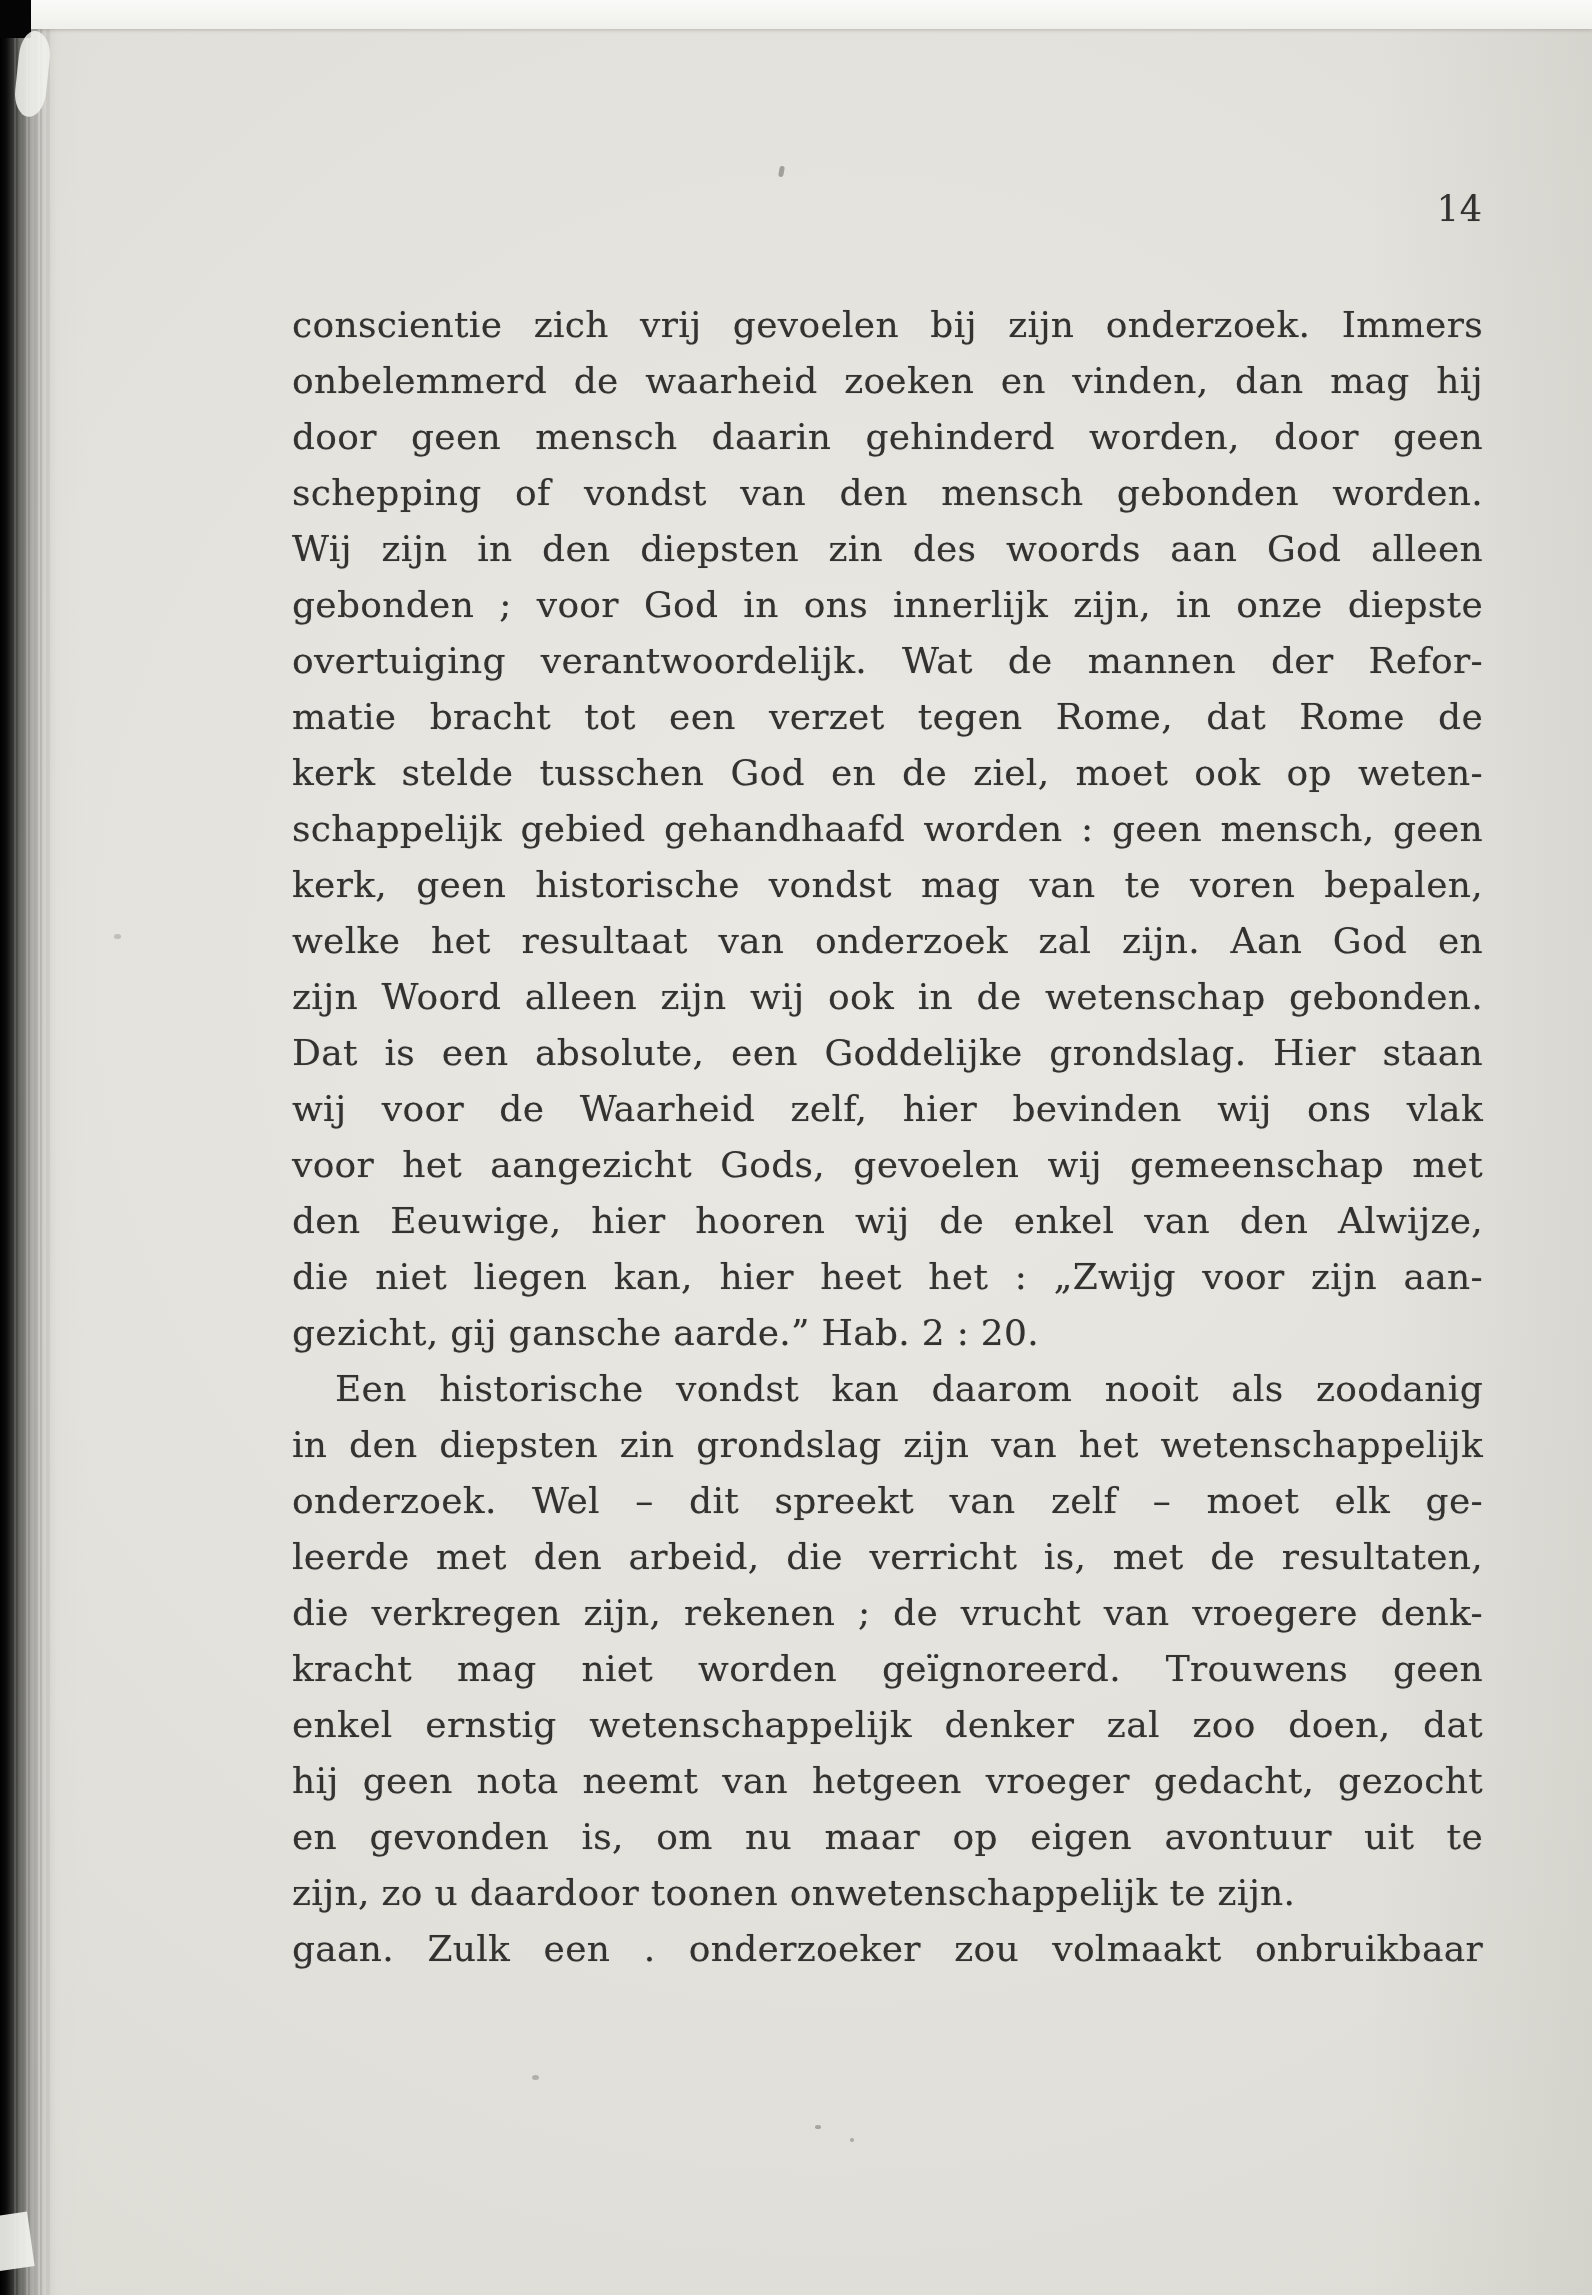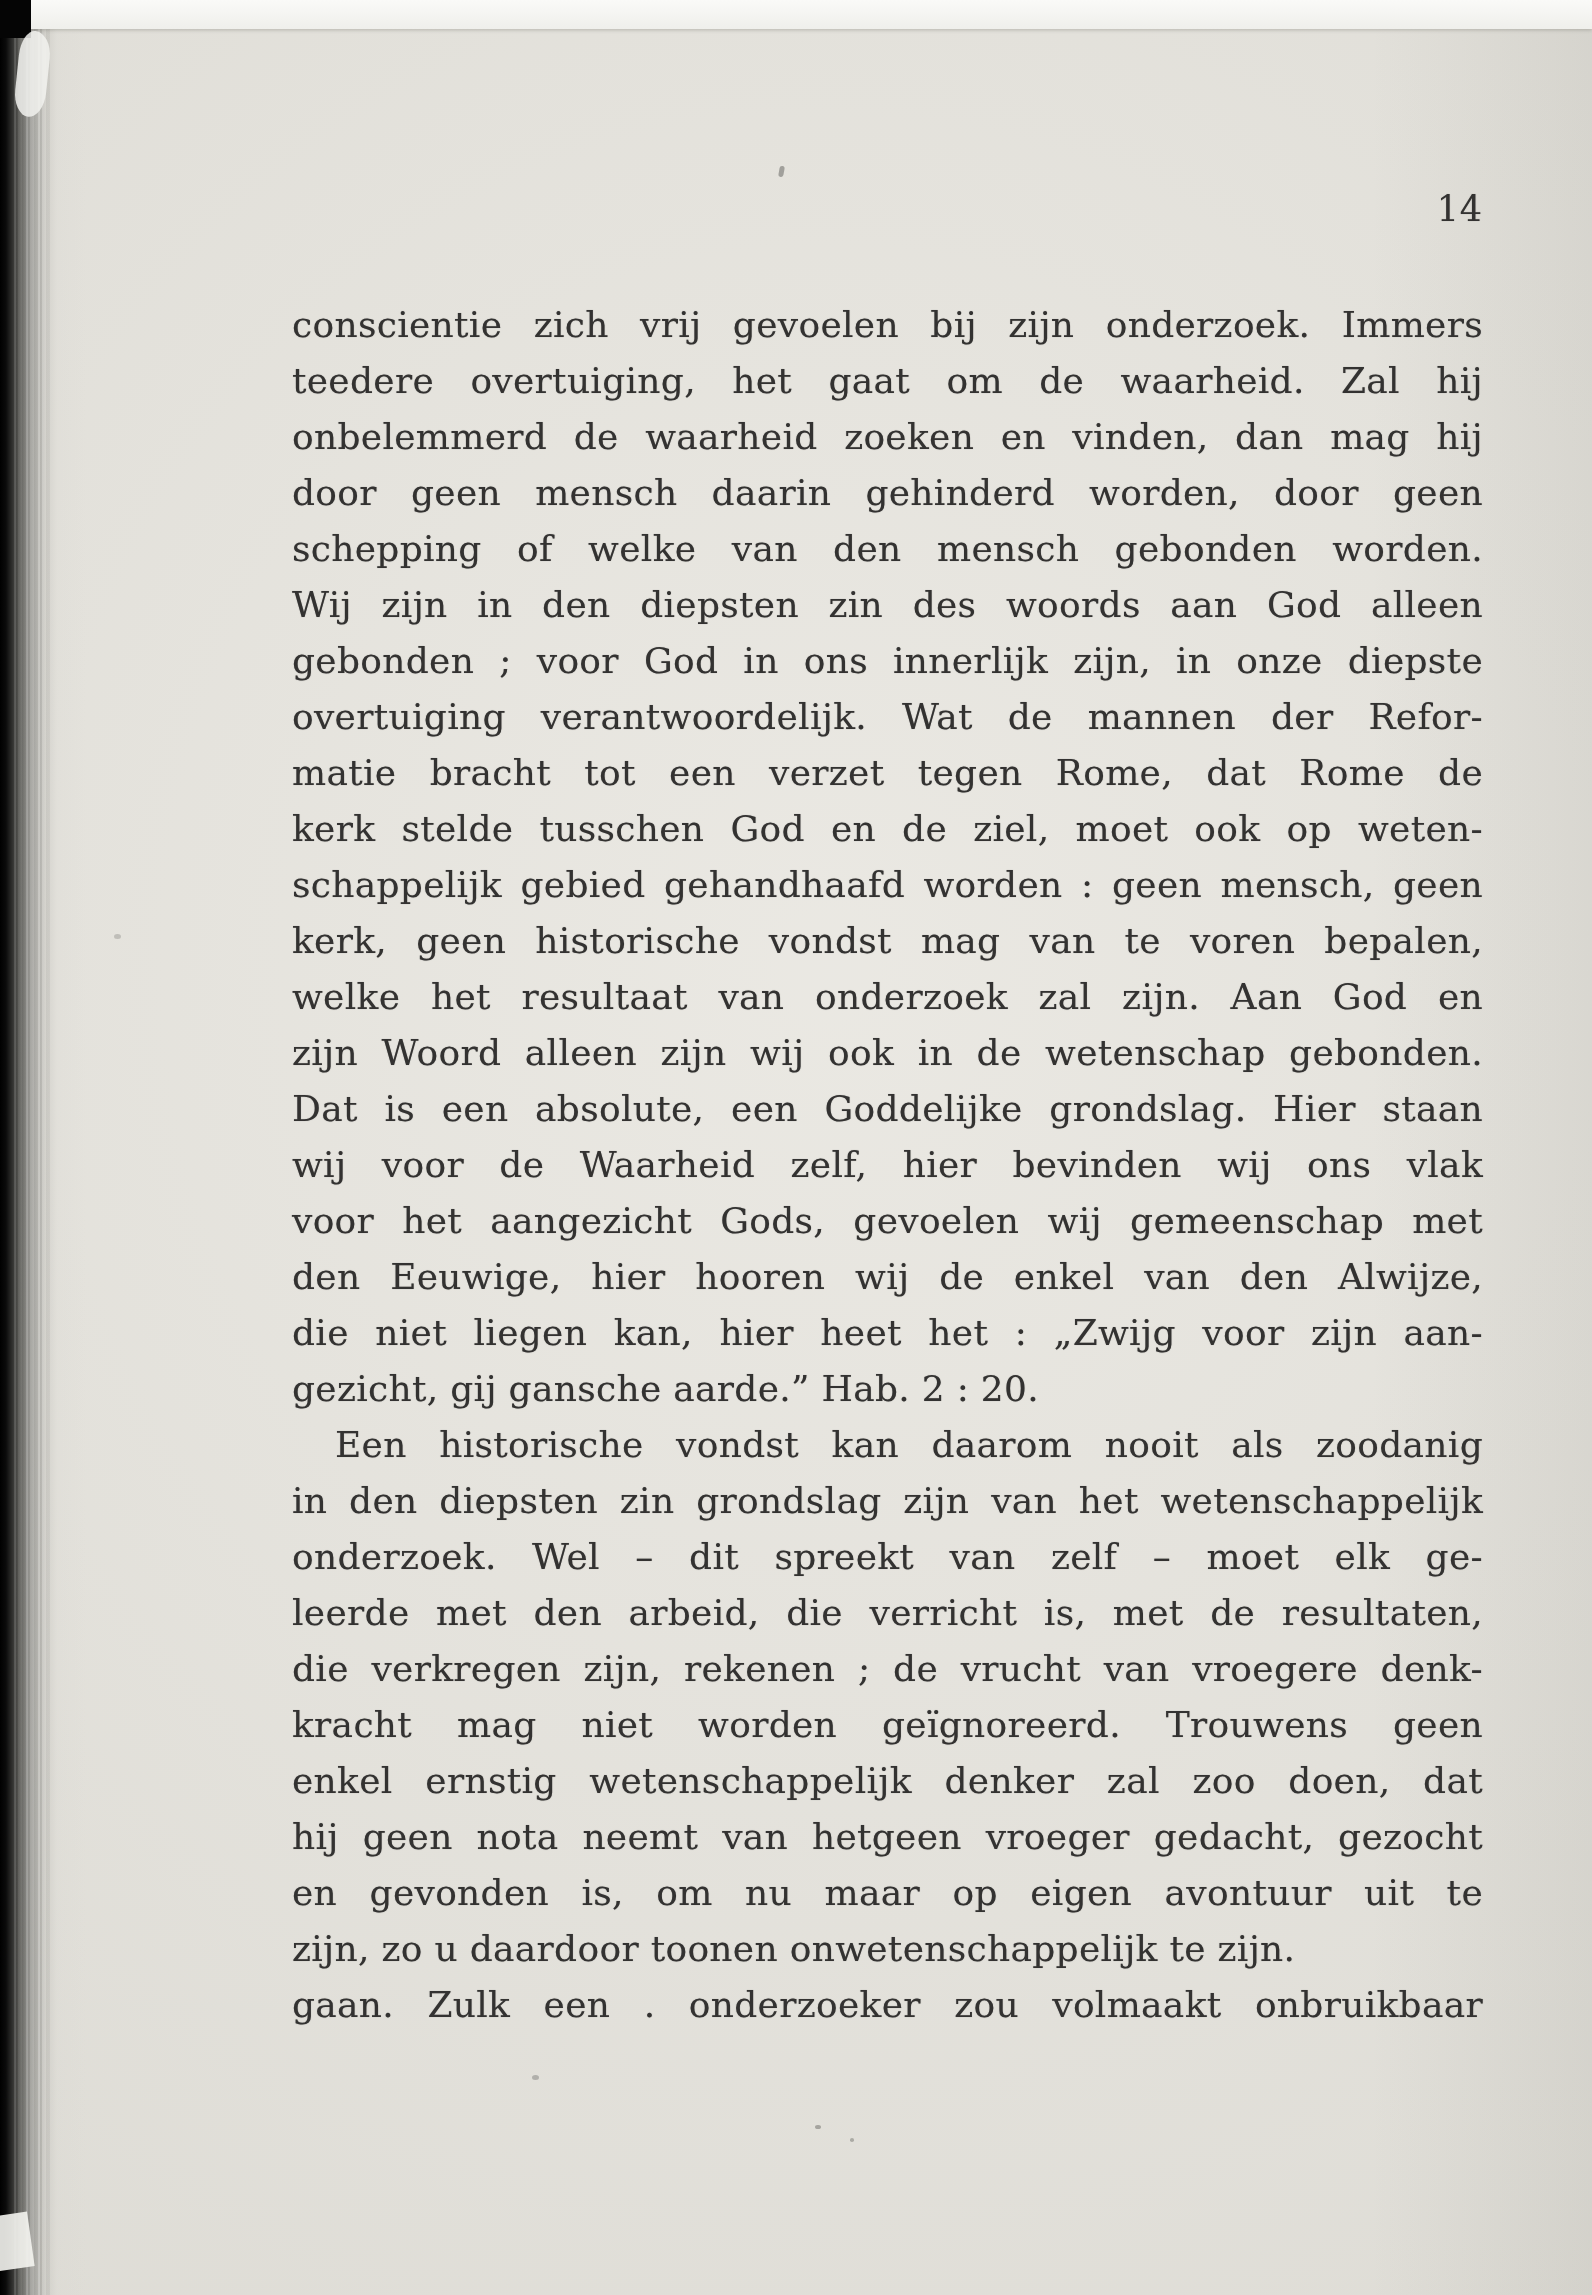--- a/index.html
+++ b/index.html
@@ -100,24 +100,23 @@
   <div class="spine"></div>
   <div class="edge-streaks"></div>
   <div class="top-strip"></div>
   <div class="topleft-black"></div>
   <div class="white-wedge"></div>
   <div class="bottom-sliver"></div>
 
   <div class="pagenum">14</div>
   <div class="textblock">
       <div class="line">conscientie zich vrij gevoelen bij zijn onderzoek. Immers</div>
-      <div class="line">teedere overtuiging, het gaat om de waarheid. Zal hij</div>
       <div class="line">onbelemmerd de waarheid zoeken en vinden, dan mag hij</div>
       <div class="line">door geen mensch daarin gehinderd worden, door geen</div>
-      <div class="line">schepping of welke van den mensch gebonden worden.</div>
+      <div class="line">schepping of vondst van den mensch gebonden worden.</div>
       <div class="line">Wij zijn in den diepsten zin des woords aan God alleen</div>
       <div class="line">gebonden ; voor God in ons innerlijk zijn, in onze diepste</div>
       <div class="line">overtuiging verantwoordelijk. Wat de mannen der Refor-</div>
       <div class="line">matie bracht tot een verzet tegen Rome, dat Rome de</div>
       <div class="line">kerk stelde tusschen God en de ziel, moet ook op weten-</div>
       <div class="line">schappelijk gebied gehandhaafd worden : geen mensch, geen</div>
       <div class="line">kerk, geen historische vondst mag van te voren bepalen,</div>
       <div class="line">welke het resultaat van onderzoek zal zijn. Aan God en</div>
       <div class="line">zijn Woord alleen zijn wij ook in de wetenschap gebonden.</div>
       <div class="line">Dat is een absolute, een Goddelijke grondslag. Hier staan</div>

